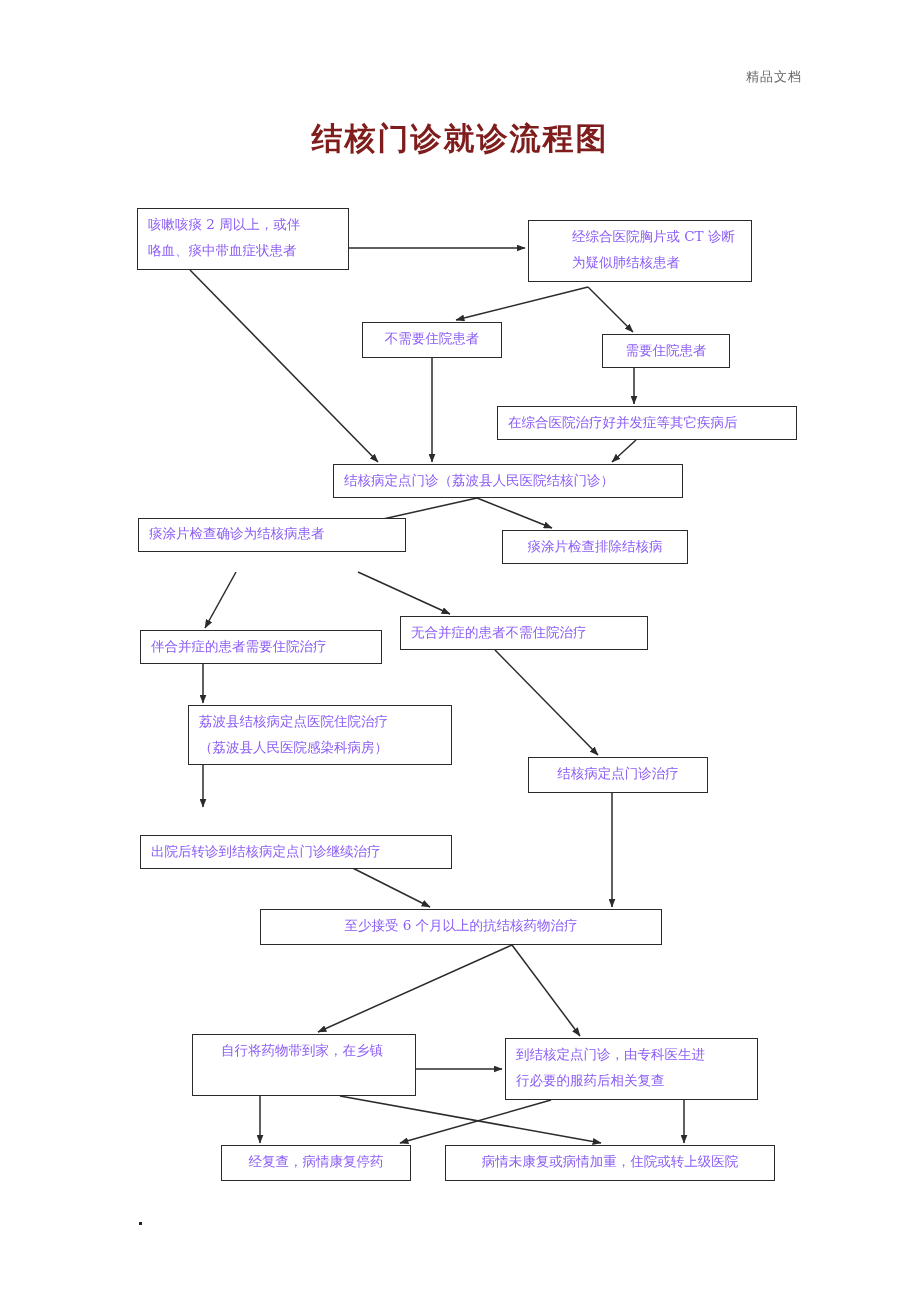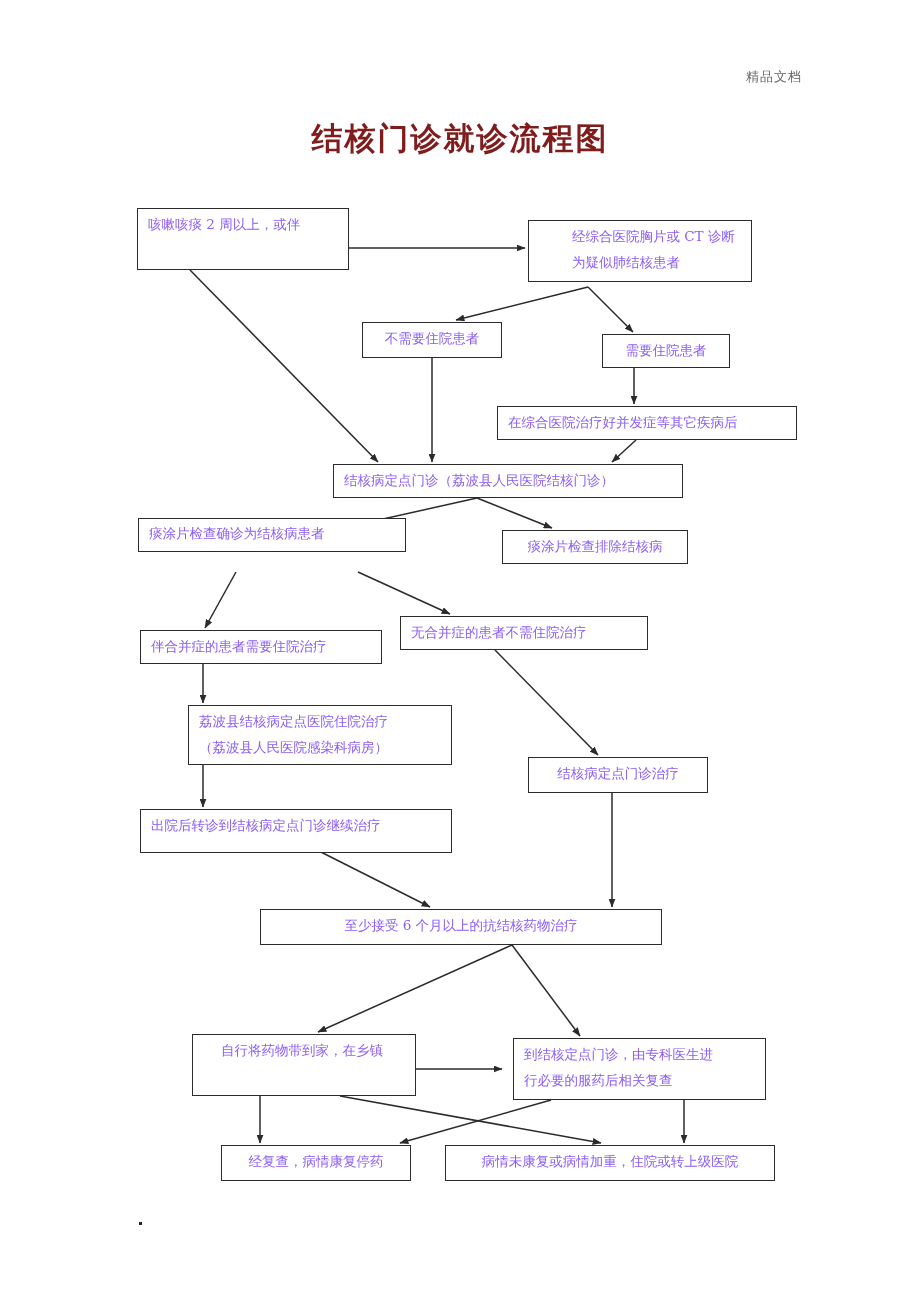--- a/index.html
+++ b/index.html
@@ -137,20 +137,21 @@
 
       <path d="M 551,1100 L 400,1143"></path>
 
       <path d="M 684,1100 L 684,1143"></path>
     </g>
   </svg>
 
   <div id="node-layer">
       <div class="node-box" style="left: 137px; top: 208px; width: 212px; height: 62px;">
         <span class="node-line">咳嗽咳痰  2 周以上，或伴</span>
+        <span class="node-line">咯血、痰中带血症状患者</span>
       </div>
       <div class="node-box" style="left: 528px; top: 220px; width: 224px; height: 62px; padding-left: 43px;">
         <span class="node-line">经综合医院胸片或     CT  诊断</span>
         <span class="node-line">为疑似肺结核患者</span>
       </div>
       <div class="node-box center-text" style="left: 362px; top: 322px; width: 140px; height: 36px;">
         <span class="node-line">不需要住院患者</span>
       </div>
       <div class="node-box center-text" style="left: 570px; top: 334px; width: 128px; height: 34px; margin-left: 32px;">
         <span class="node-line">需要住院患者</span>
@@ -173,30 +174,30 @@
       <div class="node-box" style="left: 400px; top: 616px; width: 248px; height: 34px;">
         <span class="node-line">无合并症的患者不需住院治疗</span>
       </div>
       <div class="node-box" style="left: 140px; top: 705px; width: 264px; height: 60px; margin-left: 48px;">
         <span class="node-line">荔波县结核病定点医院住院治疗</span>
         <span class="node-line">（荔波县人民医院感染科病房）</span>
       </div>
       <div class="node-box center-text" style="left: 528px; top: 757px; width: 180px; height: 36px;">
         <span class="node-line">结核病定点门诊治疗</span>
       </div>
-      <div class="node-box" style="left: 140px; top: 809px; width: 312px; height: 44px;">
+      <div class="node-box" style="left: 140px; top: 835px; width: 312px; height: 34px;">
         <span class="node-line">出院后转诊到结核病定点门诊继续治疗</span>
       </div>
       <div class="node-box center-text" style="left: 260px; top: 909px; width: 402px; height: 36px;">
         <span class="node-line">至少接受  6 个月以上的抗结核药物治疗</span>
       </div>
       <div class="node-box" style="left: 192px; top: 1034px; width: 224px; height: 62px; padding-left: 28px;">
         <span class="node-line">自行将药物带到家，在乡镇</span>
       </div>
-      <div class="node-box" style="left: 505px; top: 1038px; width: 253px; height: 62px; margin-left: 8px;">
+      <div class="node-box" style="left: 505px; top: 1038px; width: 253px; height: 62px;">
         <span class="node-line">到结核定点门诊，由专科医生进</span>
         <span class="node-line">行必要的服药后相关复查</span>
       </div>
       <div class="node-box center-text" style="left: 221px; top: 1145px; width: 190px; height: 36px;">
         <span class="node-line">经复查，病情康复停药</span>
       </div>
       <div class="node-box center-text" style="left: 445px; top: 1145px; width: 330px; height: 36px;">
         <span class="node-line">病情未康复或病情加重，住院或转上级医院</span>
       </div>
     </div>

